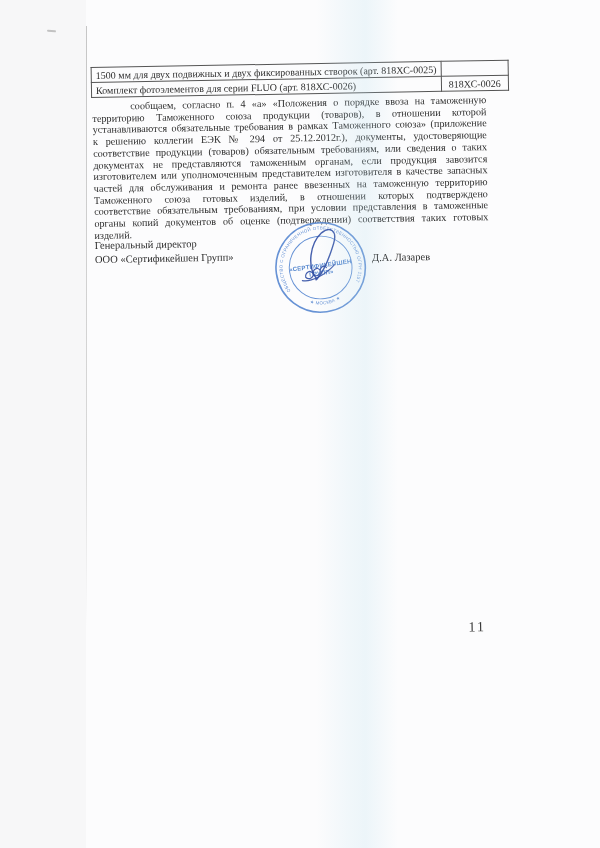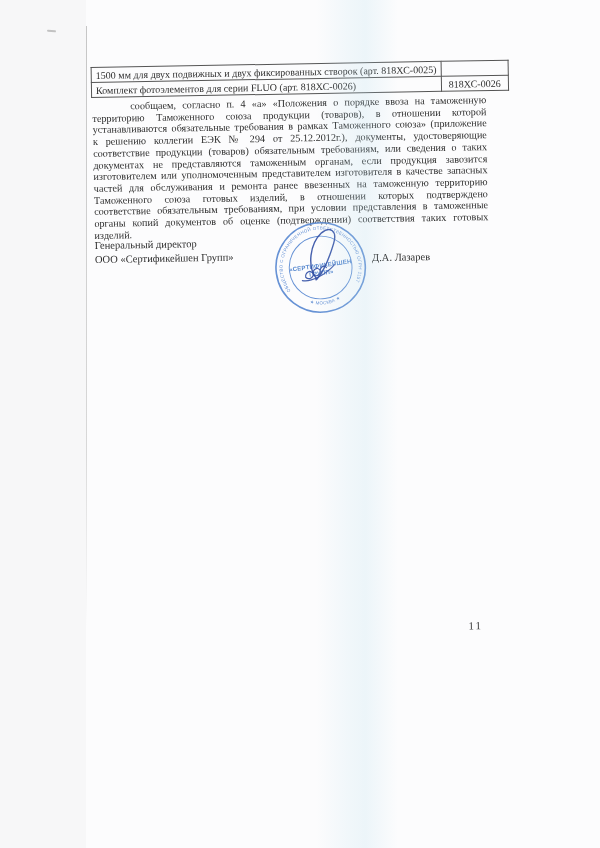--- a/index.html
+++ b/index.html
@@ -38,21 +38,21 @@
   .sig-name{position:absolute;left:369px;top:257px;font-size:10.5px;}
 
   .stamp{position:absolute;left:270px;top:224px;width:95px;height:95px;
     transform:rotate(-7deg);opacity:0.92;}
   .ring-text{font-family:"Liberation Sans",sans-serif;font-size:4.7px;
     letter-spacing:0.32px;fill:#5b8ad2;}
   .inner-text{font-family:"Liberation Sans",sans-serif;font-size:6.4px;font-weight:bold;
     letter-spacing:0.2px;fill:#4a7fcb;}
   .sig-ink{stroke-linecap:round;stroke-linejoin:round;opacity:0.9;}
 
-  .page-num{position:absolute;left:459px;top:626px;font-size:11px;letter-spacing:2px;
+  .page-num{position:absolute;left:459px;top:626px;font-size:14px;letter-spacing:2px;
     color:#3a3a3a;}
 </style>
 </head>
 <body>
 
 <div class="canvas">
 
   <div class="left-shade"></div>
   <div class="fold-line"></div>
   <div class="dash"></div>

